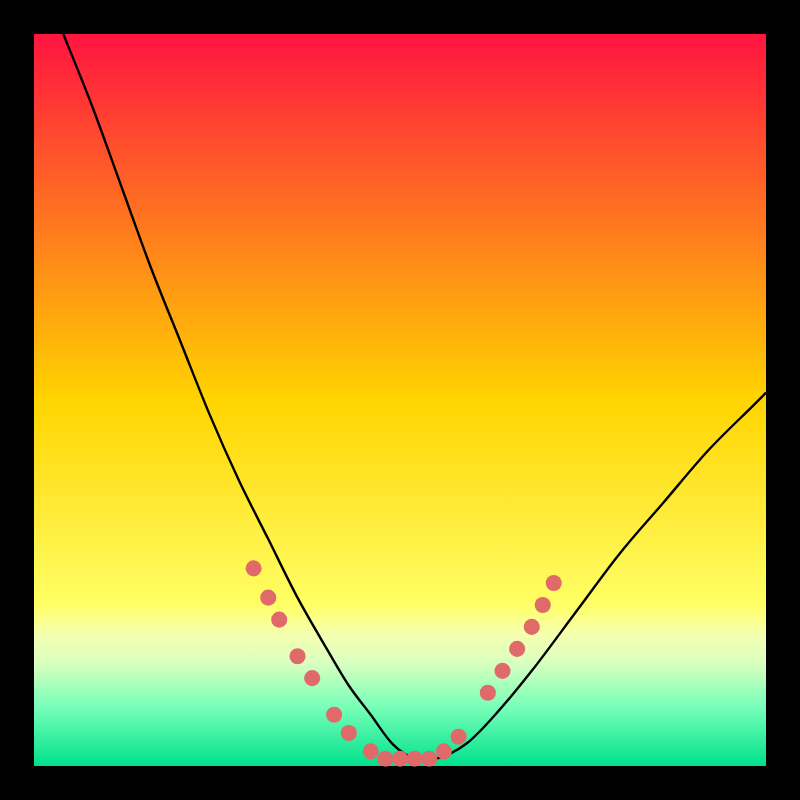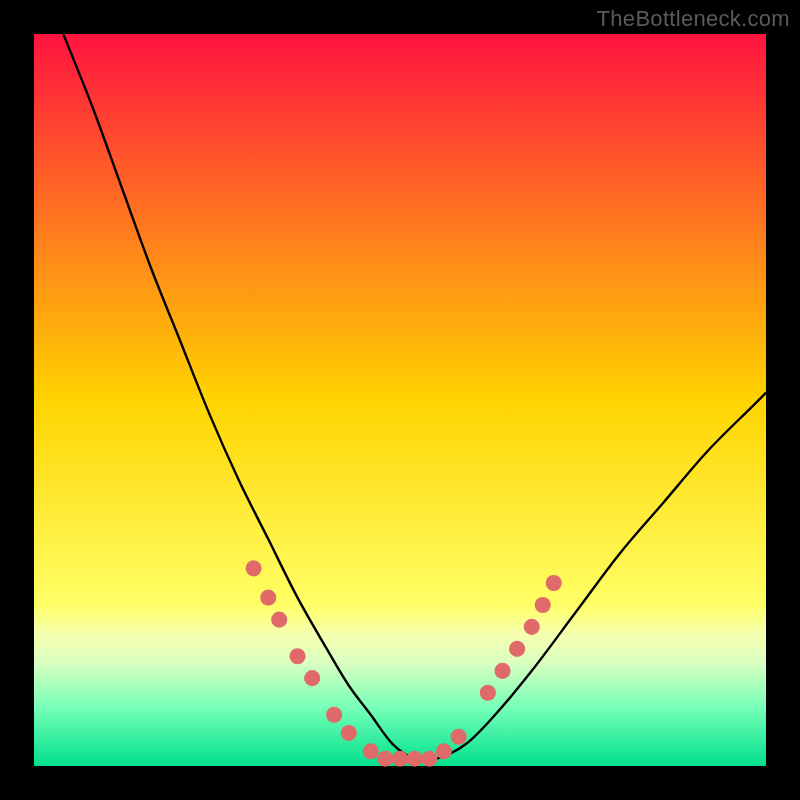--- a/index.html
+++ b/index.html
@@ -29,21 +29,20 @@
   svg {
     position: absolute;
     top: 0;
     left: 0;
   }
 </style>
 </head>
 <body>
 
 <div class="chart-wrap">
-  <div class="watermark">TheBottleneck.com</div>
   <svg id="chart-svg" width="800" height="800" viewBox="0 0 800 800">
     <defs>
       <linearGradient id="bg-grad" x1="0" y1="0" x2="0" y2="1">
           <stop offset="0%" stop-color="#ff1440"></stop>
           <stop offset="50%" stop-color="#ffd400"></stop>
           <stop offset="78%" stop-color="#ffff66"></stop>
           <stop offset="82%" stop-color="#f6ffb0"></stop>
           <stop offset="86%" stop-color="#d8ffc0"></stop>
           <stop offset="92%" stop-color="#76ffb8"></stop>
           <stop offset="100%" stop-color="#00e08c"></stop>

